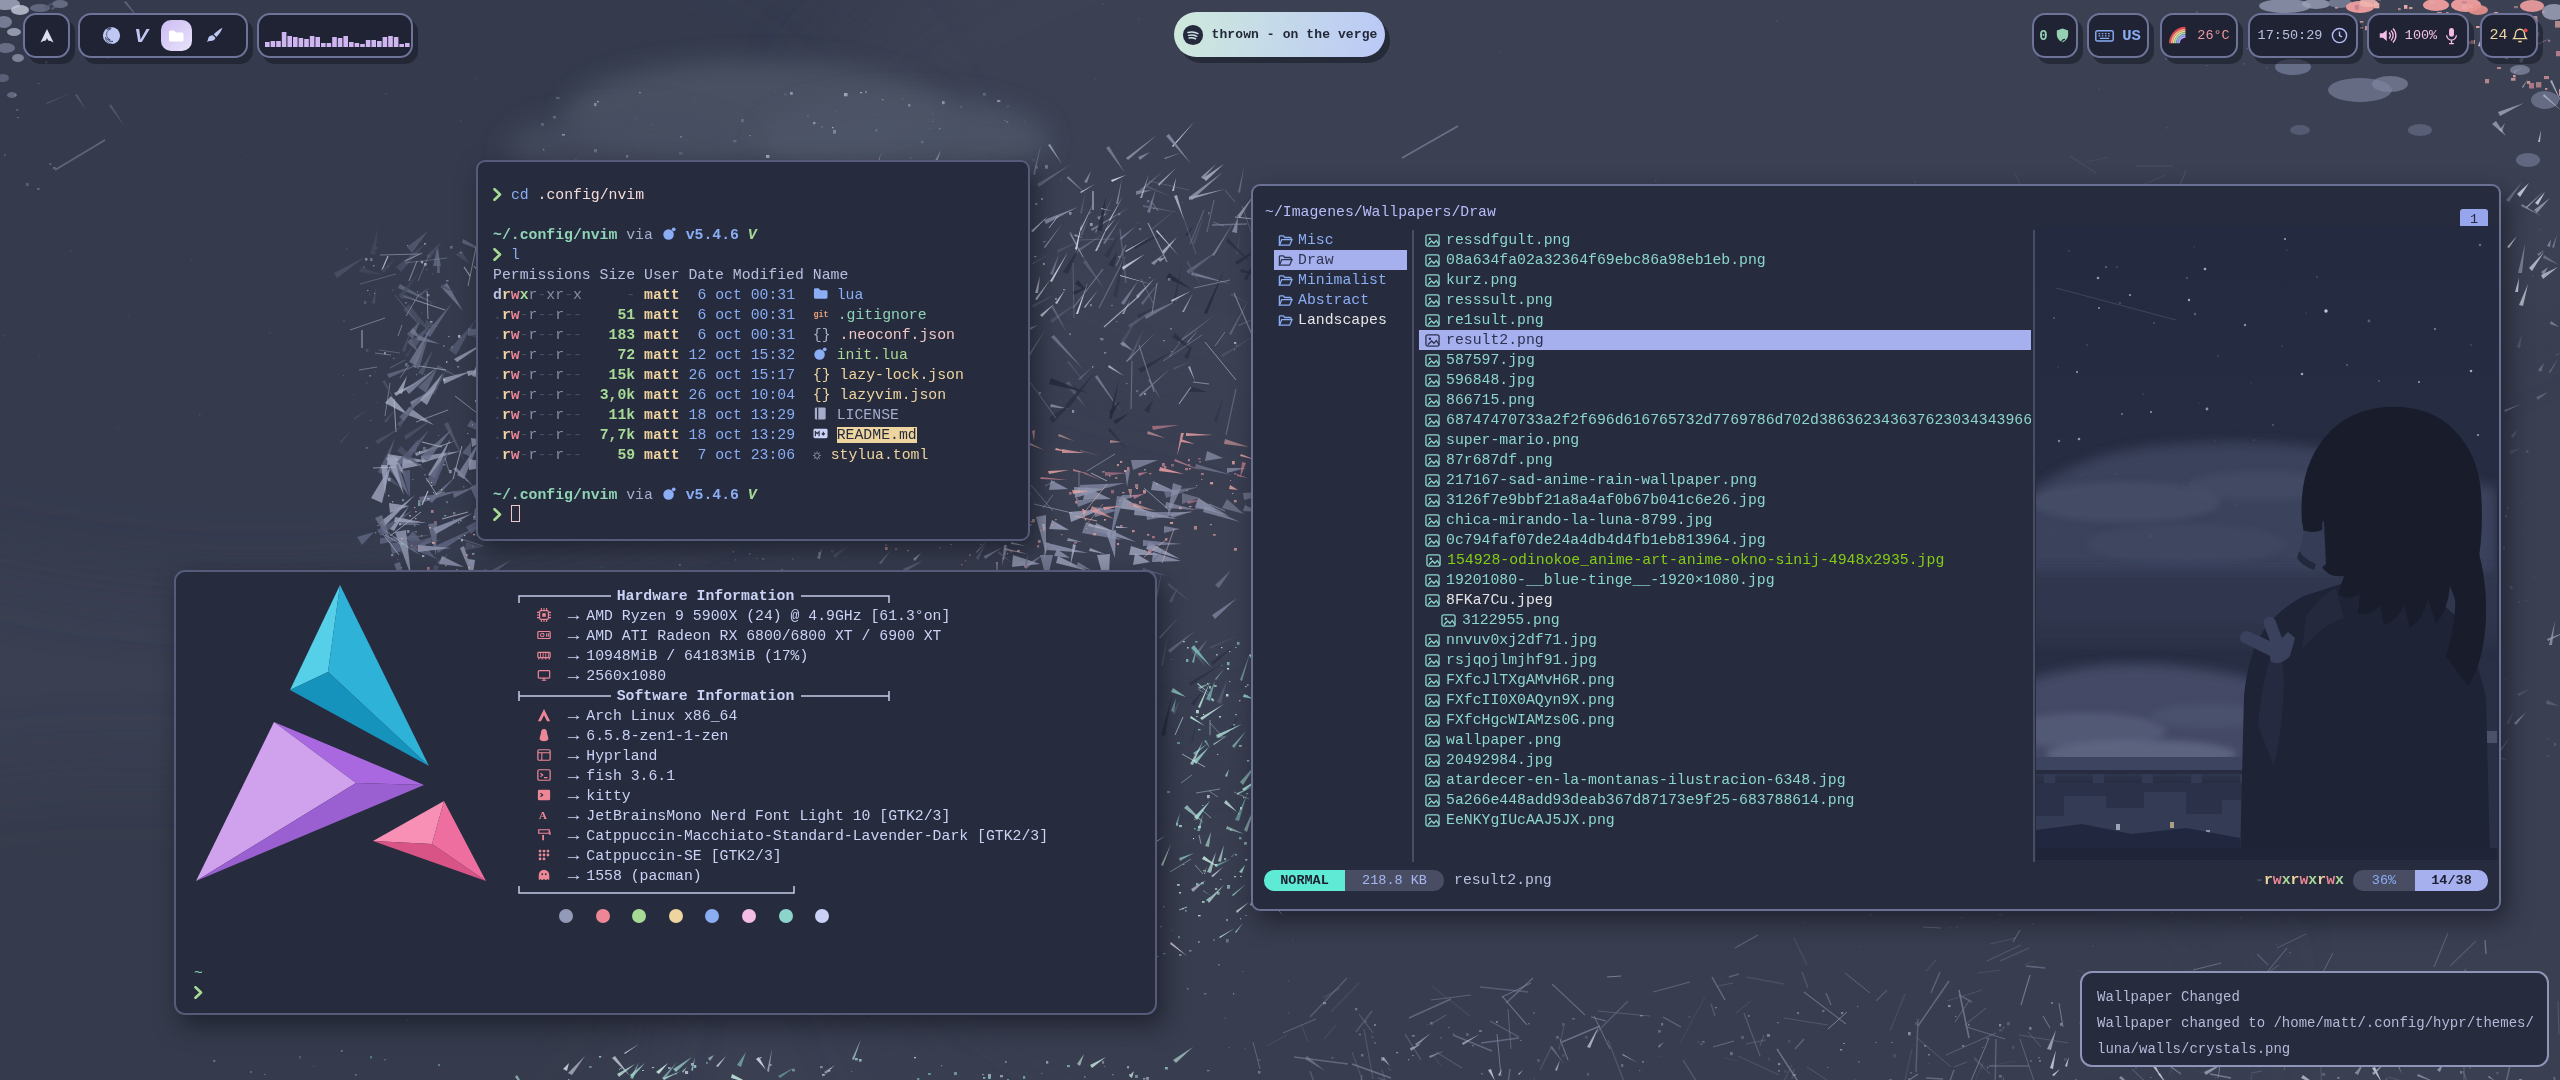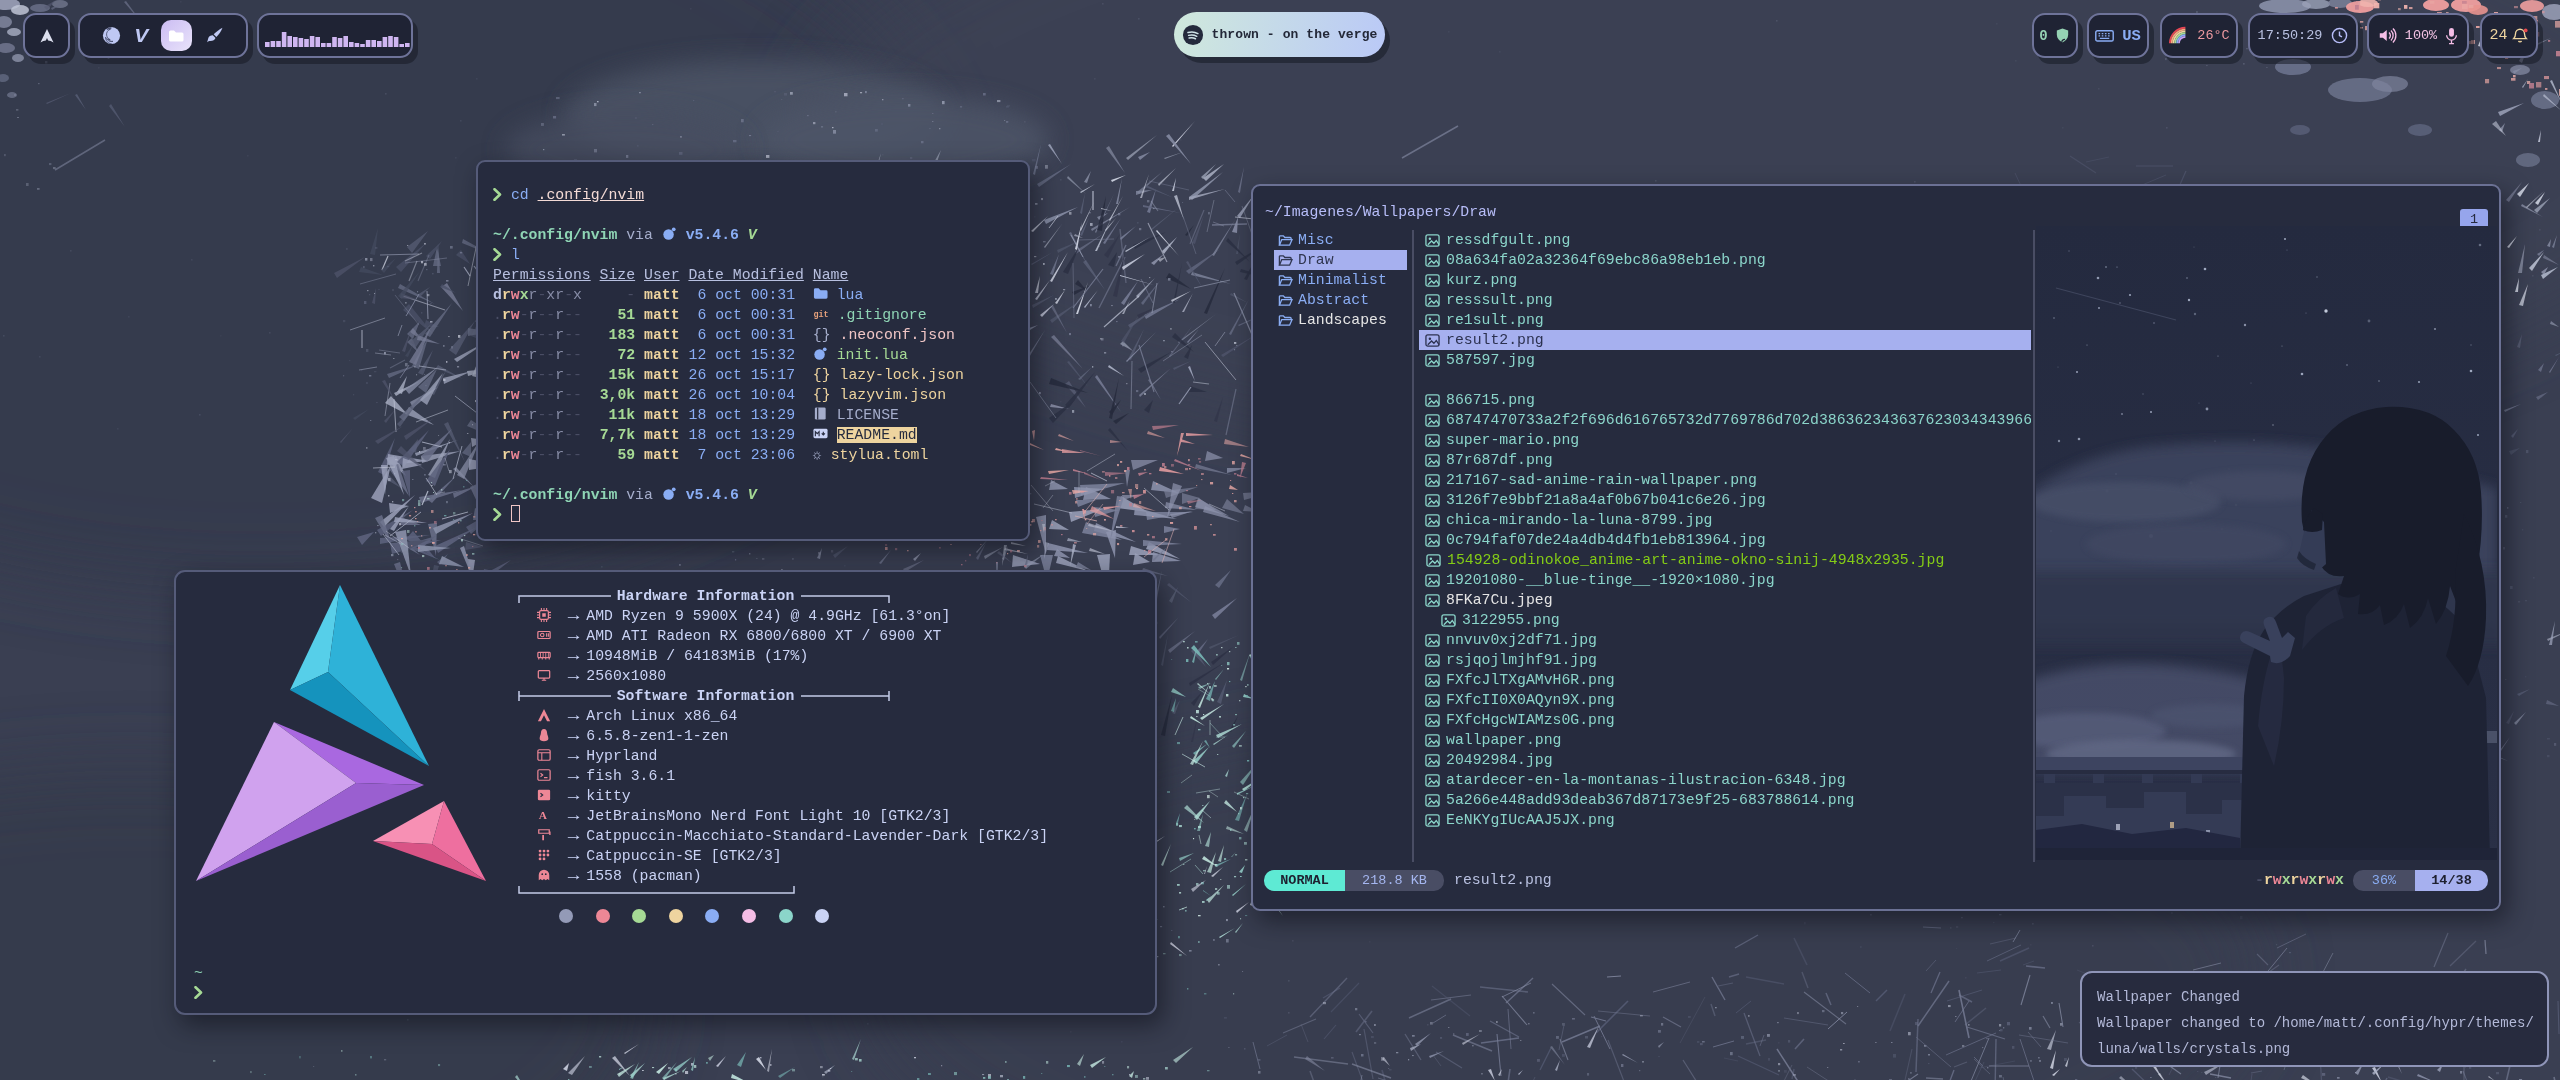--- a/index.html
+++ b/index.html
@@ -7,21 +7,21 @@
 .win{position:absolute;background:#262b3e;border:2px solid #555b79;border-radius:9px;box-shadow:6px 10px 24px rgba(12,14,24,.55)}
 pre{font:14.8px/20px "Liberation Mono",monospace;color:#cad3f5}
 .b{color:#8aadf4}.bb{color:#8aadf4;font-weight:bold}
 .g{color:#a6da95}.gb{color:#a6da95;font-weight:bold}
 .tl{color:#8fd5b5}.tlb{color:#8fd5b5;font-weight:bold}
 .y{color:#eed49f}.yb{color:#eed49f;font-weight:bold}
 .r{color:#ed8796}
 .gr{color:#494d64}.gl{color:#a5adcb}.dim{color:#878ca6}
 .sub{color:#b8c0e0}
 .fl{color:#f0c6c6}.rose{color:#f4dbd6}
-.u{text-decoration:underline}
+.u{}
 .vi{font-style:italic;font-weight:bold;color:#a6da95}
 #fetchtxt b{color:#cad3f5}
 .srow{position:absolute;height:20px;display:flex;align-items:center;gap:5px;color:#8aadf4;font-size:14.8px}
 .frow{position:absolute;height:20px;display:flex;align-items:center;gap:6px;color:#8bd5ca;font-size:14.8px;white-space:nowrap;overflow:hidden}
 .badge{position:absolute;height:21px;display:flex;align-items:center;justify-content:center;font-size:13.5px}
 </style></head><body>
 <svg width="2560" height="1080" viewBox="0 0 2560 1080" style="position:absolute;left:0;top:0">
     <defs>
       <filter id="wb40" x="-40%" y="-40%" width="180%" height="180%">
         <feGaussianBlur stdDeviation="36"></feGaussianBlur>
@@ -2304,20 +2304,28 @@
       <span>result2.png</span>
     </div>
     <div class="frow" style="left:172px;top:164px;width:606px;color:#8bd5ca">
       <svg width="15" height="15" viewBox="0 0 16 16" style="flex:0 0 auto">
         <rect x="1" y="2" width="14" height="12" rx="2" fill="none" stroke="#8bd5ca" stroke-width="1.4"></rect>
         <circle cx="5.2" cy="6.2" r="1.3" fill="#8bd5ca"></circle>
         <path d="M3 12.5 7 8.5l2.5 2.5L12 8l3 4.5" fill="none" stroke="#8bd5ca" stroke-width="1.4"></path>
       </svg>
       <span>587597.jpg</span>
     </div>
+    <div class="frow" style="left:172px;top:184px;width:606px;color:#8bd5ca">
+      <svg width="15" height="15" viewBox="0 0 16 16" style="flex:0 0 auto">
+        <rect x="1" y="2" width="14" height="12" rx="2" fill="none" stroke="#8bd5ca" stroke-width="1.4"></rect>
+        <circle cx="5.2" cy="6.2" r="1.3" fill="#8bd5ca"></circle>
+        <path d="M3 12.5 7 8.5l2.5 2.5L12 8l3 4.5" fill="none" stroke="#8bd5ca" stroke-width="1.4"></path>
+      </svg>
+      <span>596848.jpg</span>
+    </div>
     <div class="frow" style="left:172px;top:204px;width:606px;color:#8bd5ca">
       <svg width="15" height="15" viewBox="0 0 16 16" style="flex:0 0 auto">
         <rect x="1" y="2" width="14" height="12" rx="2" fill="none" stroke="#8bd5ca" stroke-width="1.4"></rect>
         <circle cx="5.2" cy="6.2" r="1.3" fill="#8bd5ca"></circle>
         <path d="M3 12.5 7 8.5l2.5 2.5L12 8l3 4.5" fill="none" stroke="#8bd5ca" stroke-width="1.4"></path>
       </svg>
       <span>866715.png</span>
     </div>
     <div class="frow" style="left:172px;top:224px;width:606px;color:#8bd5ca">
       <svg width="15" height="15" viewBox="0 0 16 16" style="flex:0 0 auto">

